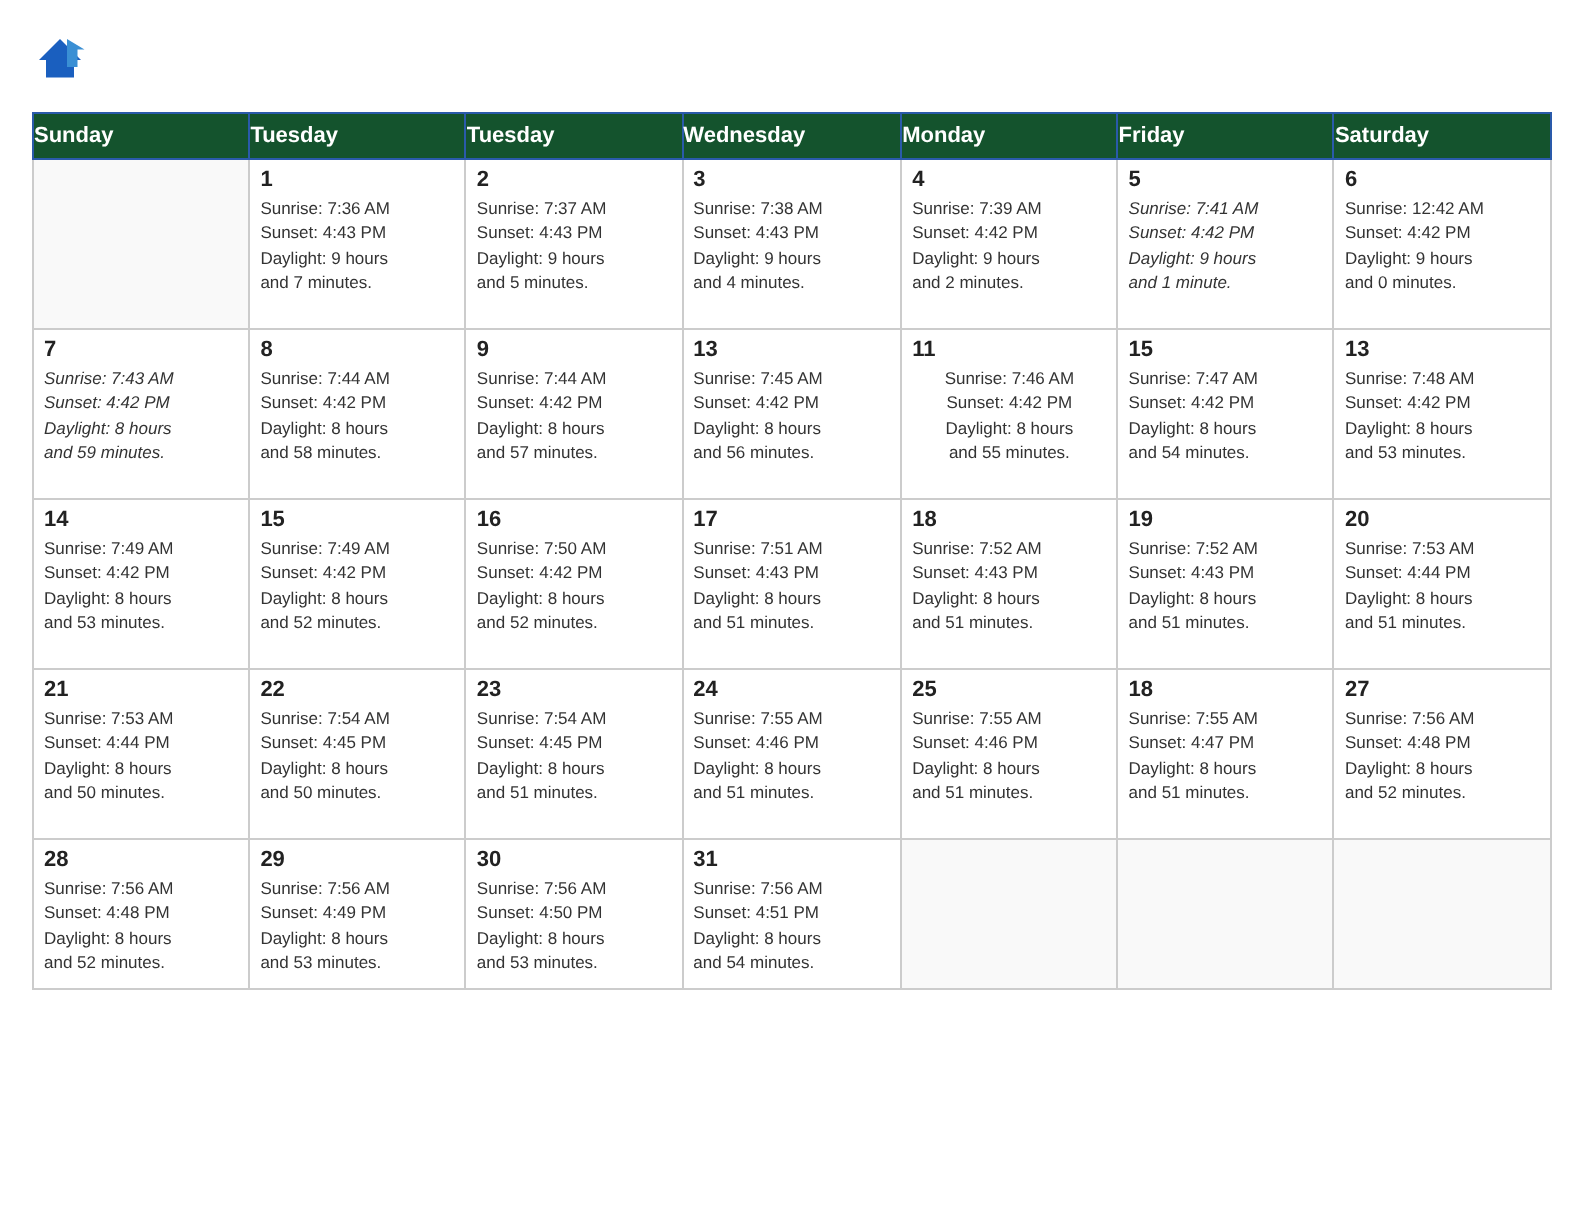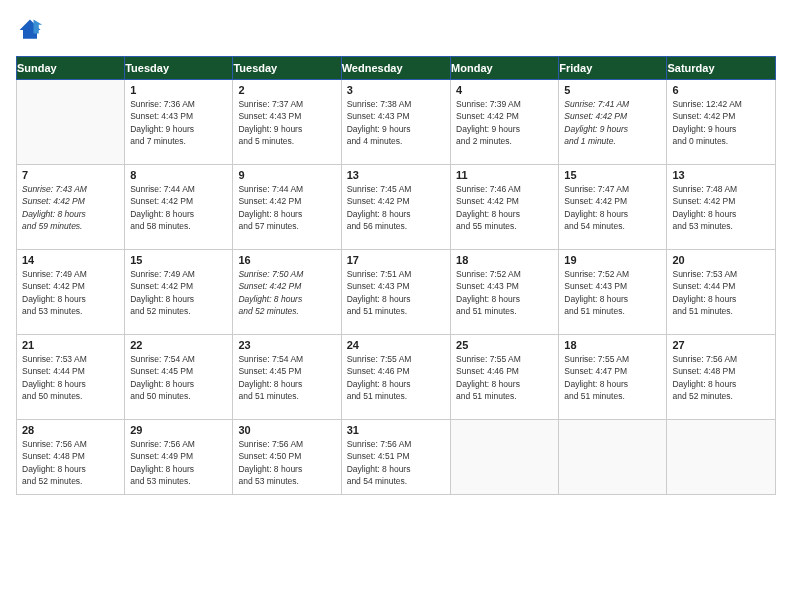--- a/index.html
+++ b/index.html
@@ -195,21 +195,21 @@
           </td>
           <td>
             <div class="day-num">13</div>
             <div class="day-info" style="white-space: pre-line;">Sunrise: 7:45 AM
 Sunset: 4:42 PM
 Daylight: 8 hours
 and 56 minutes.</div>
           </td>
           <td>
             <div class="day-num">11</div>
-            <div class="day-info" style="white-space: pre-line;">Sunrise: 7:46 AM
+            <div class="day-info" style="white-space: pre-line; text-align: center;">Sunrise: 7:46 AM
 Sunset: 4:42 PM
 Daylight: 8 hours
 and 55 minutes.</div>
           </td>
           <td>
             <div class="day-num">15</div>
             <div class="day-info" style="white-space: pre-line;">Sunrise: 7:47 AM
 Sunset: 4:42 PM
 Daylight: 8 hours
 and 54 minutes.</div>
@@ -232,21 +232,21 @@
           </td>
           <td>
             <div class="day-num">15</div>
             <div class="day-info" style="white-space: pre-line;">Sunrise: 7:49 AM
 Sunset: 4:42 PM
 Daylight: 8 hours
 and 52 minutes.</div>
           </td>
           <td>
             <div class="day-num">16</div>
-            <div class="day-info" style="white-space: pre-line; font-style: italic;">Sunrise: 7:50 AM
+            <div class="day-info" style="white-space: pre-line;">Sunrise: 7:50 AM
 Sunset: 4:42 PM
 Daylight: 8 hours
 and 52 minutes.</div>
           </td>
           <td>
             <div class="day-num">17</div>
             <div class="day-info" style="white-space: pre-line;">Sunrise: 7:51 AM
 Sunset: 4:43 PM
 Daylight: 8 hours
 and 51 minutes.</div>

